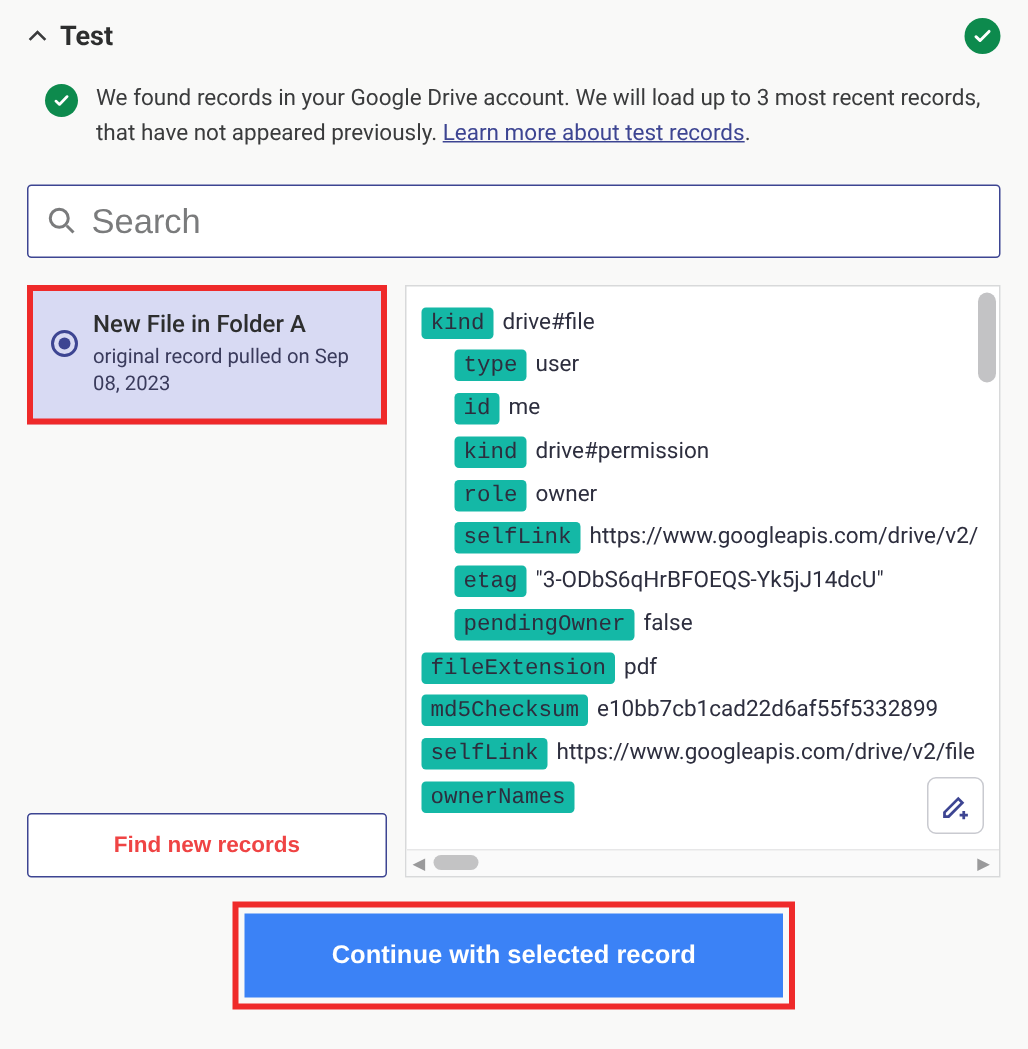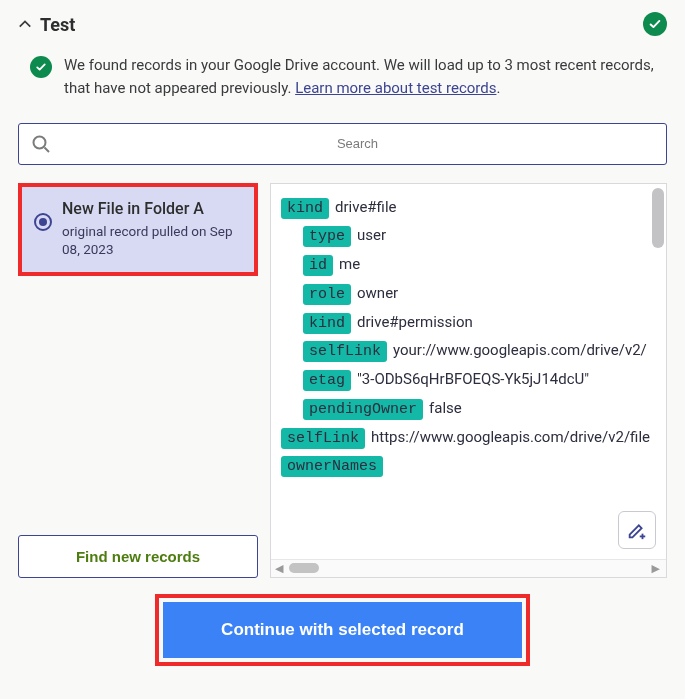--- a/index.html
+++ b/index.html
@@ -34,25 +34,24 @@
       border-radius: 3px;
       display: flex;
       align-items: center;
       padding: 10px 12px;
       margin-bottom: 18px;
       background: #fff;
     }
     .search-box input {
       border: none;
       outline: none;
-      font-size: 13px;
+      font-size: 23px;
       width: 100%;
       color: #333;
       background: transparent;
-      text-align: center;
     }
     .search-box input::placeholder { color: #7a7b7c; }
     .search-glyph { width: 20px; height: 20px; margin-right: 10px; color: #7a7b7c; }
     .panel-row { display: flex; gap: 12px; }
     .left-panel {
       width: 240px; flex-shrink: 0;
       display: flex; flex-direction: column;
       height: 395px;
       position: relative;
     }
@@ -72,21 +71,21 @@
       flex-shrink: 0;
       background: #d8daf3;
     }
     .radio-inner { width: 8px; height: 8px; border-radius: 50%; background: #3d4592; }
     .record-title { font-size: 16px; font-weight: 500; color: #2d2e2e; margin-bottom: 4px; }
     .record-sub { font-size: 13.5px; color: #3a3b5c; line-height: 1.35; }
     .find-button {
       margin-top: auto;
       border: 1.5px solid #3d4592;
       background: #fff;
-      color: #4d7c0f;
+      color: #ef4444;
       font-weight: 700;
       font-size: 15px;
       padding: 12px;
       border-radius: 3px;
       cursor: pointer;
       text-align: center;
     }
     .right-panel {
       flex: 1;
       border: 1px solid #d8d9da;
@@ -216,25 +215,27 @@
         </div>
       </div>
       <button class="find-button">Find new records</button>
     </div>
 
     <div class="right-panel">
       <div class="right-inner" id="detail-rows">
           <div class="kv-line "><span class="key">kind</span><span class="val">drive#file</span></div>
           <div class="kv-line indent-1"><span class="key">type</span><span class="val">user</span></div>
           <div class="kv-line indent-1"><span class="key">id</span><span class="val">me</span></div>
+          <div class="kv-line indent-1"><span class="key">kind</span><span class="val">drive#permission</span></div>
           <div class="kv-line indent-1"><span class="key">role</span><span class="val">owner</span></div>
-          <div class="kv-line indent-1"><span class="key">kind</span><span class="val">drive#permission</span></div>
-          <div class="kv-line indent-1"><span class="key">selfLink</span><span class="val">your://www.googleapis.com/drive/v2/</span></div>
+          <div class="kv-line indent-1"><span class="key">selfLink</span><span class="val">https://www.googleapis.com/drive/v2/</span></div>
           <div class="kv-line indent-1"><span class="key">etag</span><span class="val">"3-ODbS6qHrBFOEQS-Yk5jJ14dcU"</span></div>
           <div class="kv-line indent-1"><span class="key">pendingOwner</span><span class="val">false</span></div>
+          <div class="kv-line "><span class="key">fileExtension</span><span class="val">pdf</span></div>
+          <div class="kv-line "><span class="key">md5Checksum</span><span class="val">e10bb7cb1cad22d6af55f5332899</span></div>
           <div class="kv-line "><span class="key">selfLink</span><span class="val">https://www.googleapis.com/drive/v2/file</span></div>
           <div class="kv-line "><span class="key">ownerNames</span></div>
         </div>
       <div class="y-scroll-track">
         <div class="y-scroll-thumb"></div>
       </div>
       <div class="edit-badge">
         <svg viewBox="0 0 24 24" width="22" height="22">
             <path d="M4 17 L14 7 L17 10 L7 20 L4 20 Z" fill="none" stroke="#3d4592" stroke-width="2"></path>
             <line x1="18" y1="16" x2="18" y2="22" stroke="#3d4592" stroke-width="2"></line>

